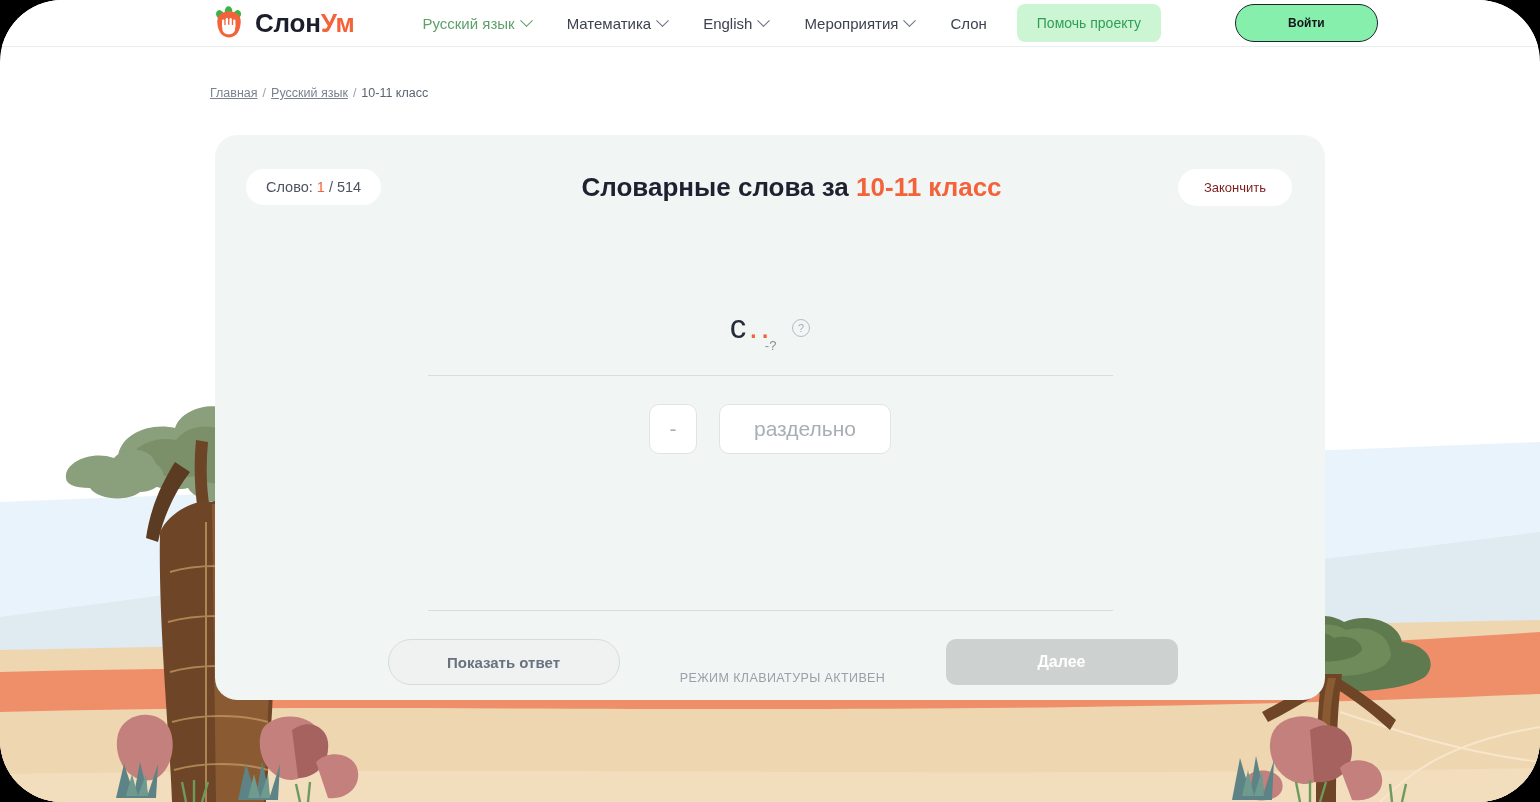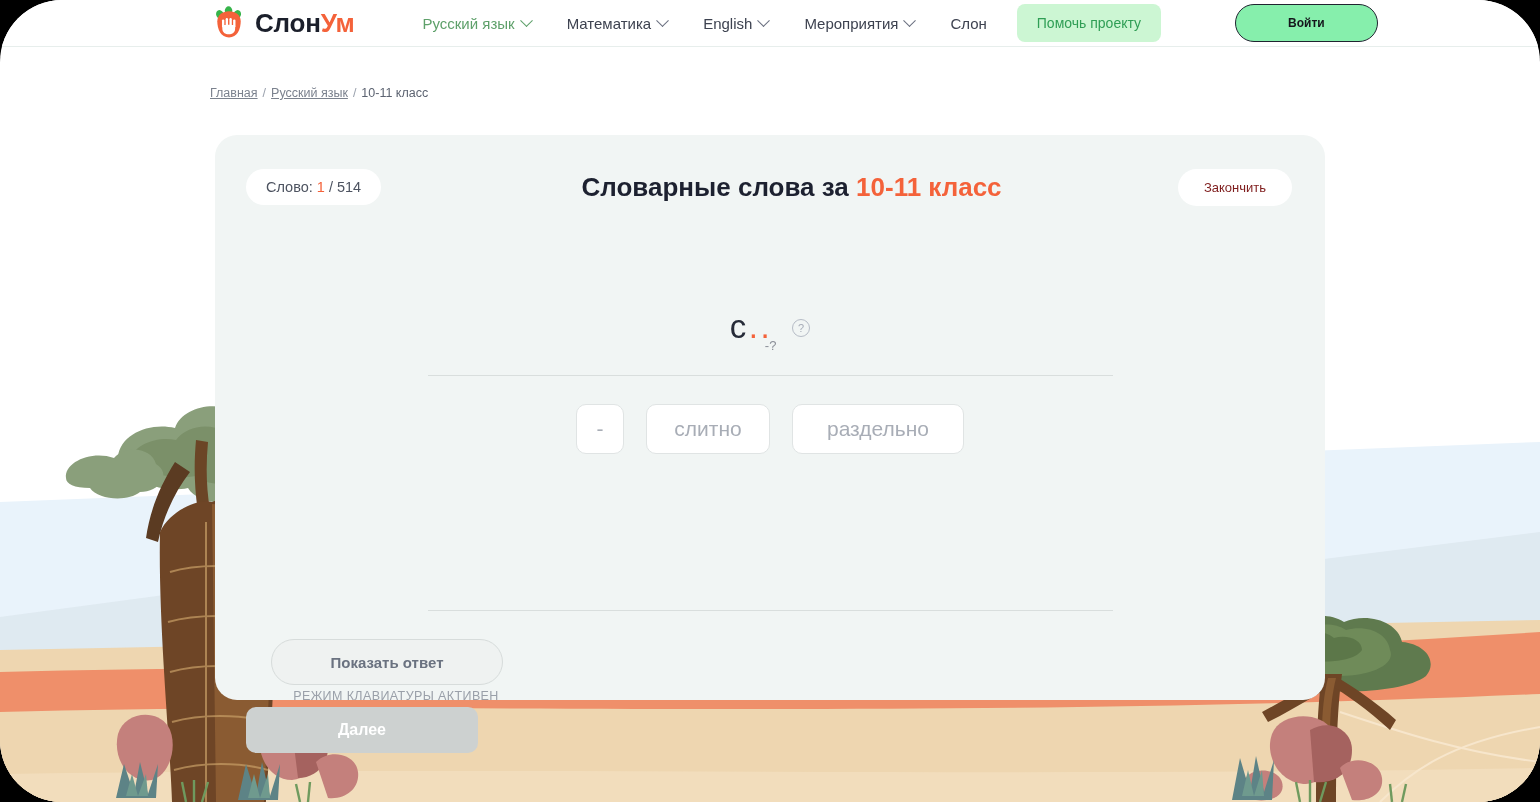--- a/index.html
+++ b/index.html
@@ -239,26 +239,25 @@
     min-width: 48px;
     cursor: pointer;
     font-family: inherit;
   }
   .opt.w1 { width: 48px; }
   .opt.w2 { width: 124px; }
   .opt.w3 { width: 172px; }
 
   .card-bottom {
     display: flex;
-    align-items: flex-start;
+    align-items: flex-end;
     justify-content: center;
-    gap: 4px;
+    gap: 13px;
     margin-top: 28px;
     padding: 0 31px;
-    flex-direction: column;
   }
   .btn-show {
     background: #eff2f1;
     border: 1.3px solid #d7dcdb;
     border-radius: 24px;
     font-size: 15px;
     font-weight: bold;
     color: #6a7280;
     width: 232px;
     height: 46px;
@@ -458,21 +457,20 @@
       <div class="word">
         <span>с</span><span class="gap"><span>..</span><span class="hint">-?</span></span>
       </div>
       <div class="help-icon">?</div>
     </div>
 
     <div class="divider"></div>
 
     <div class="options">
       <button class="opt w1">-</button>
-      <button class="opt w2">слитно</button>
       <button class="opt w3">раздельно</button>
     </div>
 
     <div class="divider bottom"></div>
 
     <div class="card-bottom">
       <button class="btn-show">Показать ответ</button>
       <div class="kb-mode">Режим клавиатуры активен</div>
       <button class="btn-next">Далее</button>
     </div>

